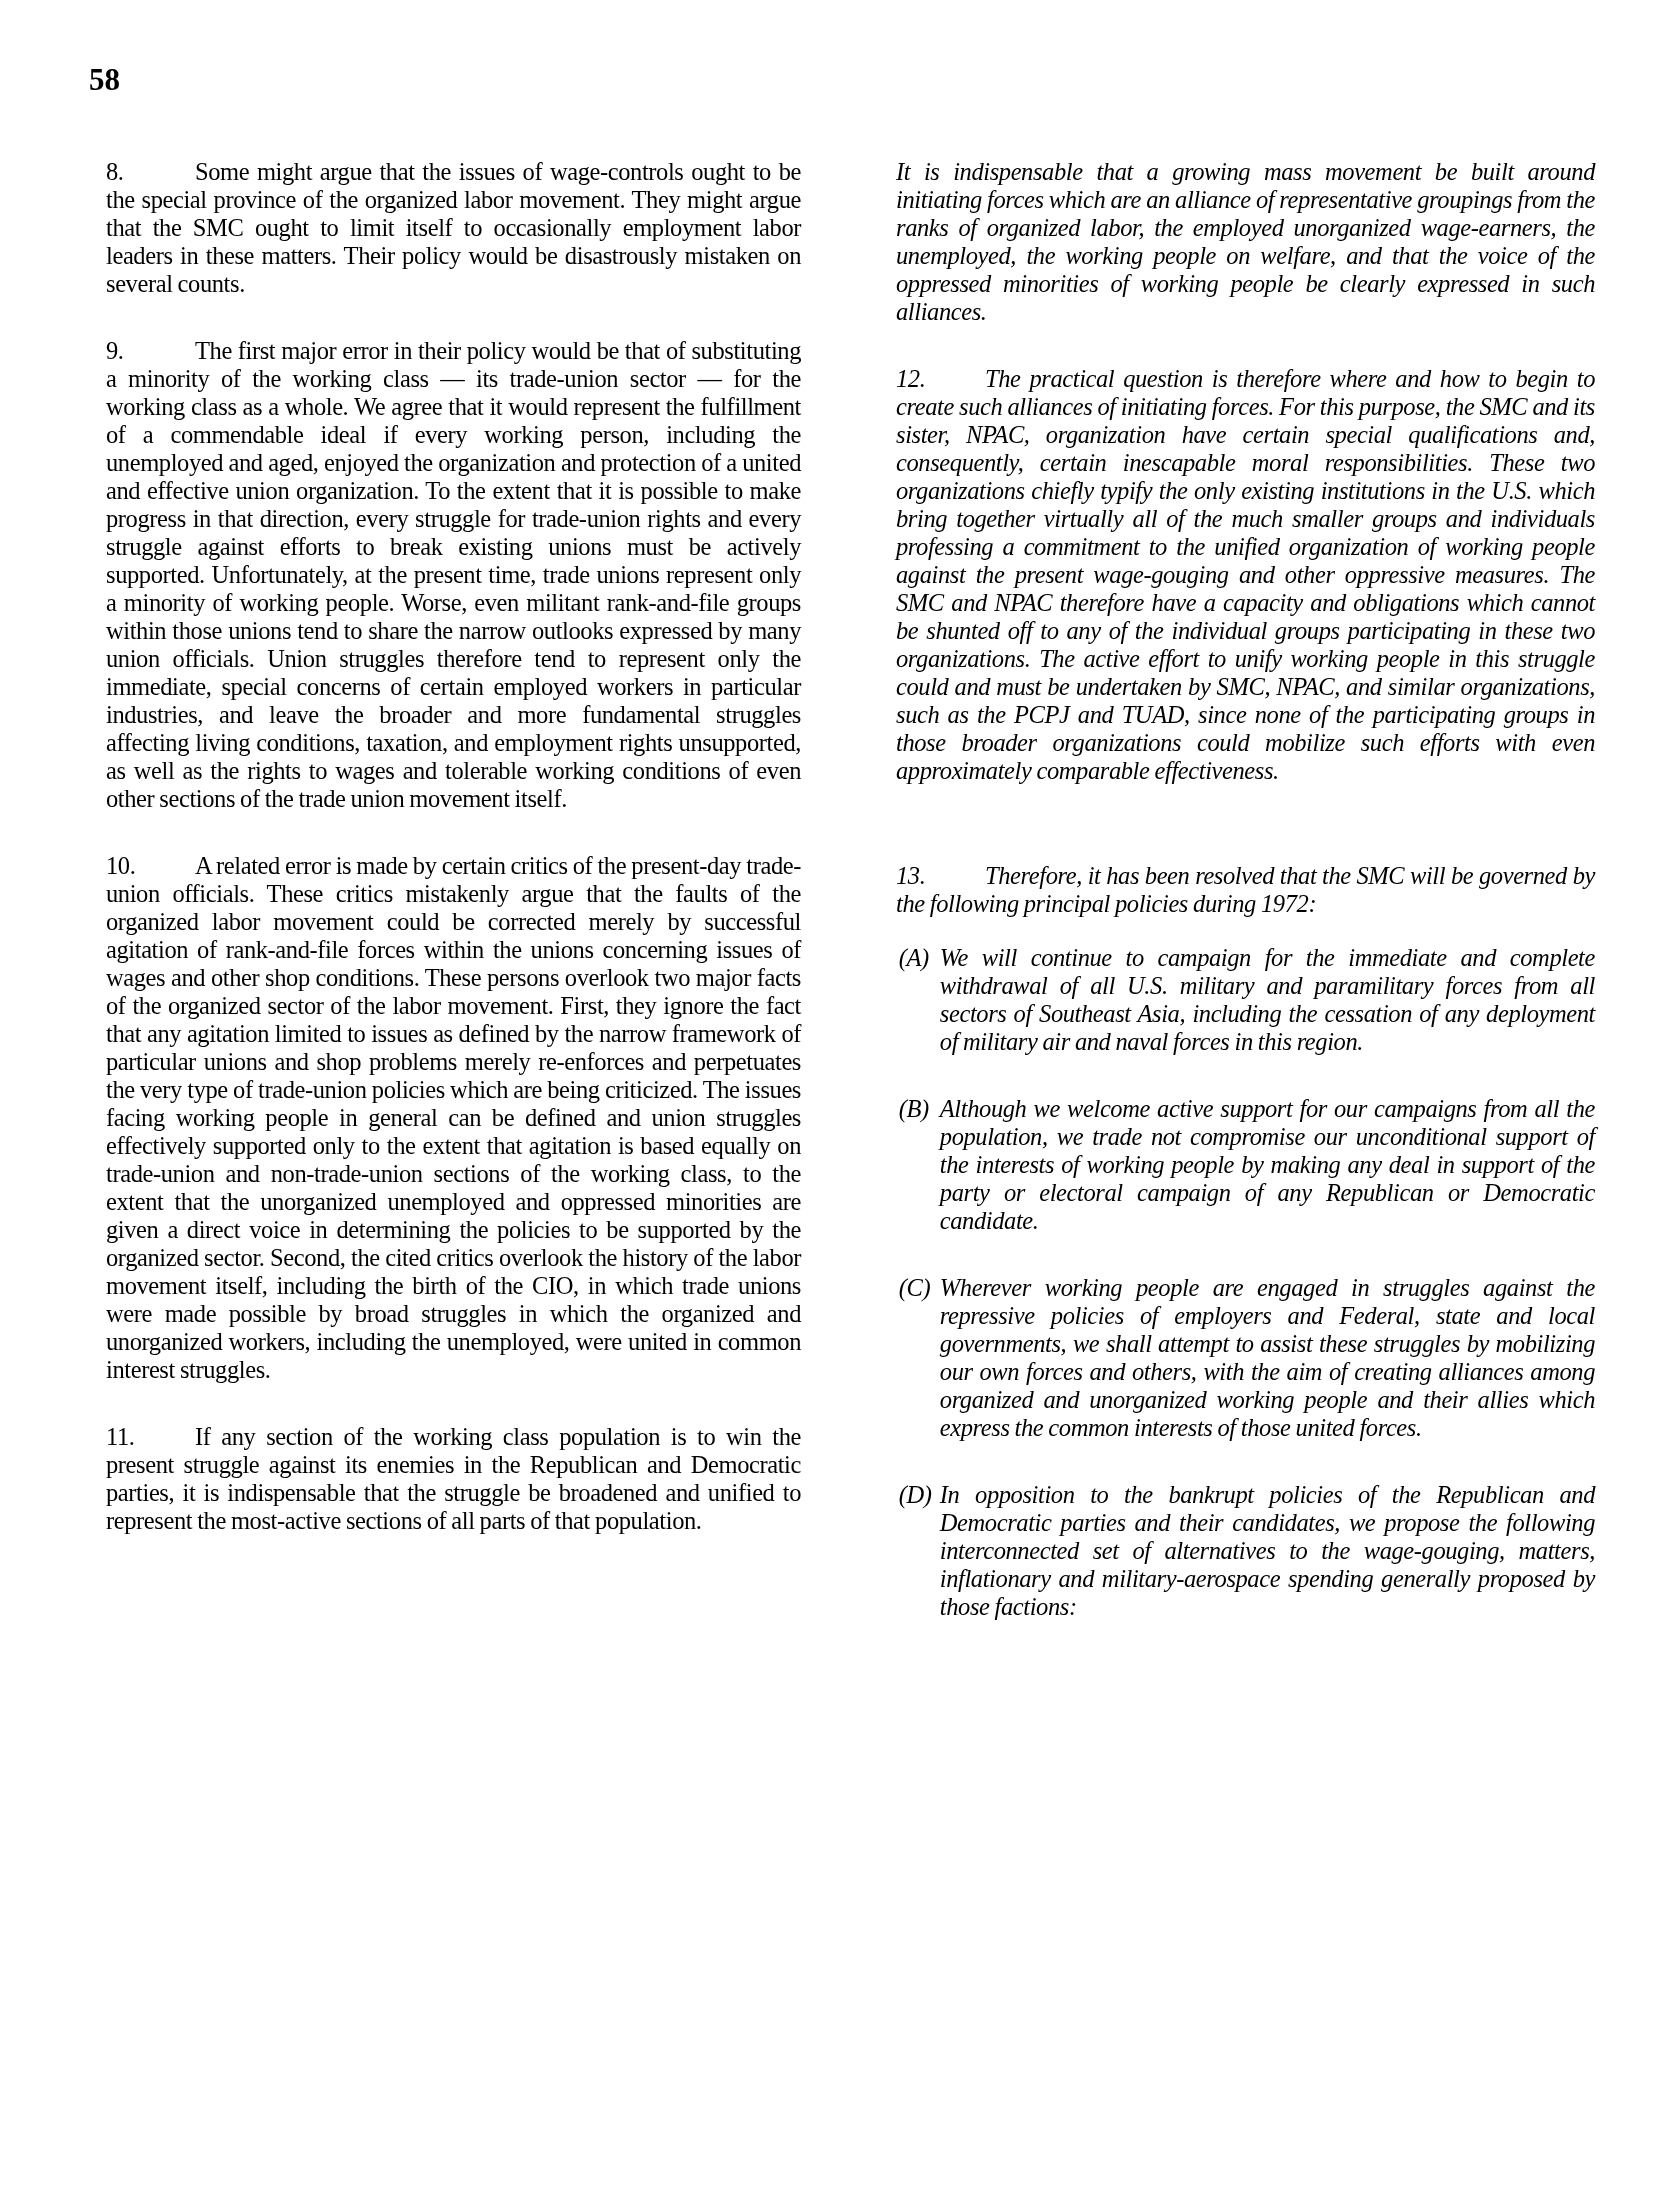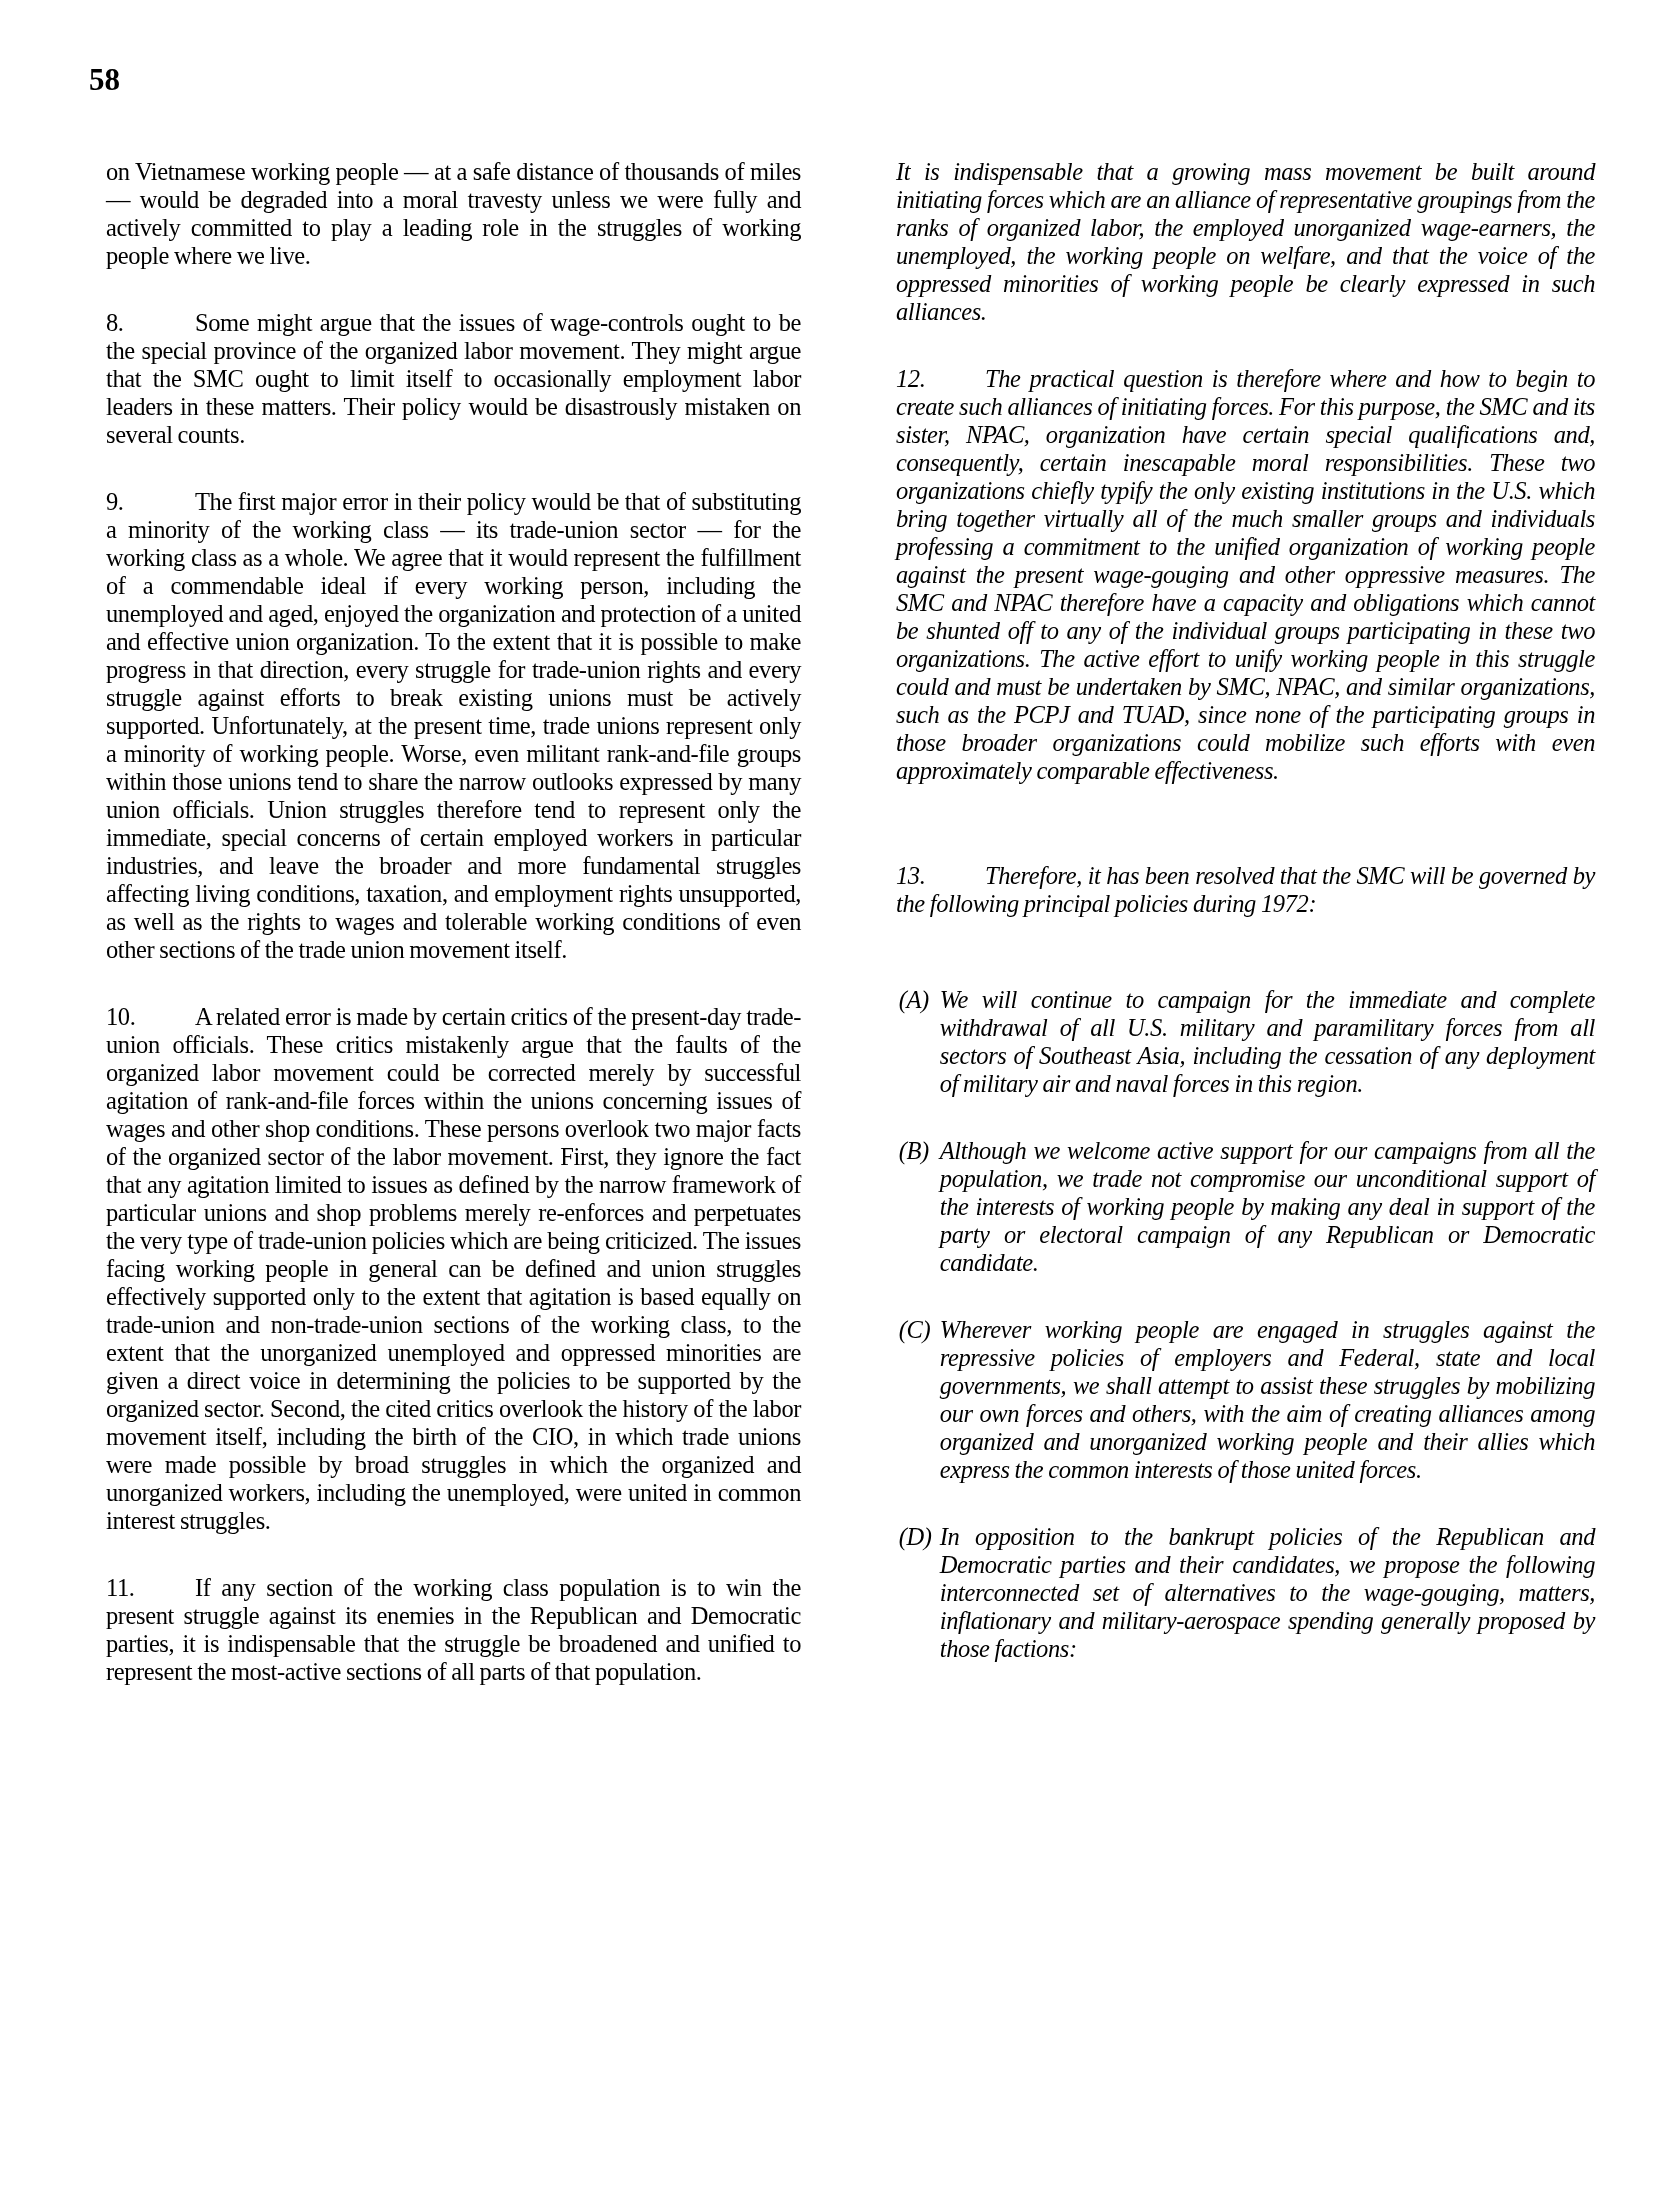--- a/index.html
+++ b/index.html
@@ -34,32 +34,29 @@
   .item .label {
     position: absolute; left: 0; top: 0; width: 39px;
   }
   .subitem {
     font-size: 24.5px; line-height: 28px;
     text-align: justify; text-align-last: left;
     letter-spacing: -0.4px; word-spacing: -0.7px;
     margin: 0; padding-left: 82px; text-indent: 0;
   }
   .subitem .label { display: inline-block; width: 21px; margin-right: 8.4px; }
-  .gap-xl { margin-bottom: 110px; }
+  .gap-xl { margin-bottom: 68px; }
   .gap-sub { margin-bottom: 56px; }
 </style>
 </head>
 <body>
 
 <div class="page-number">58</div>
 
 <div class="col col-left">
-  <p class="para">
-    <span>on Vietnamese working people — at a safe distance of thousands of miles — would be degraded into a moral travesty unless we were fully and actively committed to play a leading role in the struggles of working people where we live.</span>
-  </p>
   <p class="para">
     <span class="num">8.</span><span>Some might argue that the issues of wage-controls ought to be the special province of the organized labor movement. They might argue that the SMC ought to limit itself to occasionally employment labor leaders in these matters. Their policy would be disastrously mistaken on several counts.</span>
   </p>
   <p class="para">
     <span class="num">9.</span><span>The first major error in their policy would be that of substituting a minority of the working class — its trade-union sector — for the working class as a whole. We agree that it would represent the fulfillment of a commendable ideal if every working person, including the unemployed and aged, enjoyed the organization and protection of a united and effective union organization. To the extent that it is possible to make progress in that direction, every struggle for trade-union rights and every struggle against efforts to break existing unions must be actively supported. Unfortunately, at the present time, trade unions represent only a minority of working people. Worse, even militant rank-and-file groups within those unions tend to share the narrow outlooks expressed by many union officials. Union struggles therefore tend to represent only the immediate, special concerns of certain employed workers in particular industries, and leave the broader and more fundamental struggles affecting living conditions, taxation, and employment rights unsupported, as well as the rights to wages and tolerable working conditions of even other sections of the trade union movement itself.</span>
   </p>
   <p class="para">
     <span class="num">10.</span><span>A related error is made by certain critics of the present-day trade-union officials. These critics mistakenly argue that the faults of the organized labor movement could be corrected merely by successful agitation of rank-and-file forces within the unions concerning issues of wages and other shop conditions. These persons overlook two major facts of the organized sector of the labor movement. First, they ignore the fact that any agitation limited to issues as defined by the narrow framework of particular unions and shop problems merely re-enforces and perpetuates the very type of trade-union policies which are being criticized. The issues facing working people in general can be defined and union struggles effectively supported only to the extent that agitation is based equally on trade-union and non-trade-union sections of the working class, to the extent that the unorganized unemployed and oppressed minorities are given a direct voice in determining the policies to be supported by the organized sector. Second, the cited critics overlook the history of the labor movement itself, including the birth of the CIO, in which trade unions were made possible by broad struggles in which the organized and unorganized workers, including the unemployed, were united in common interest struggles.</span>
   </p>
   <p class="para">

